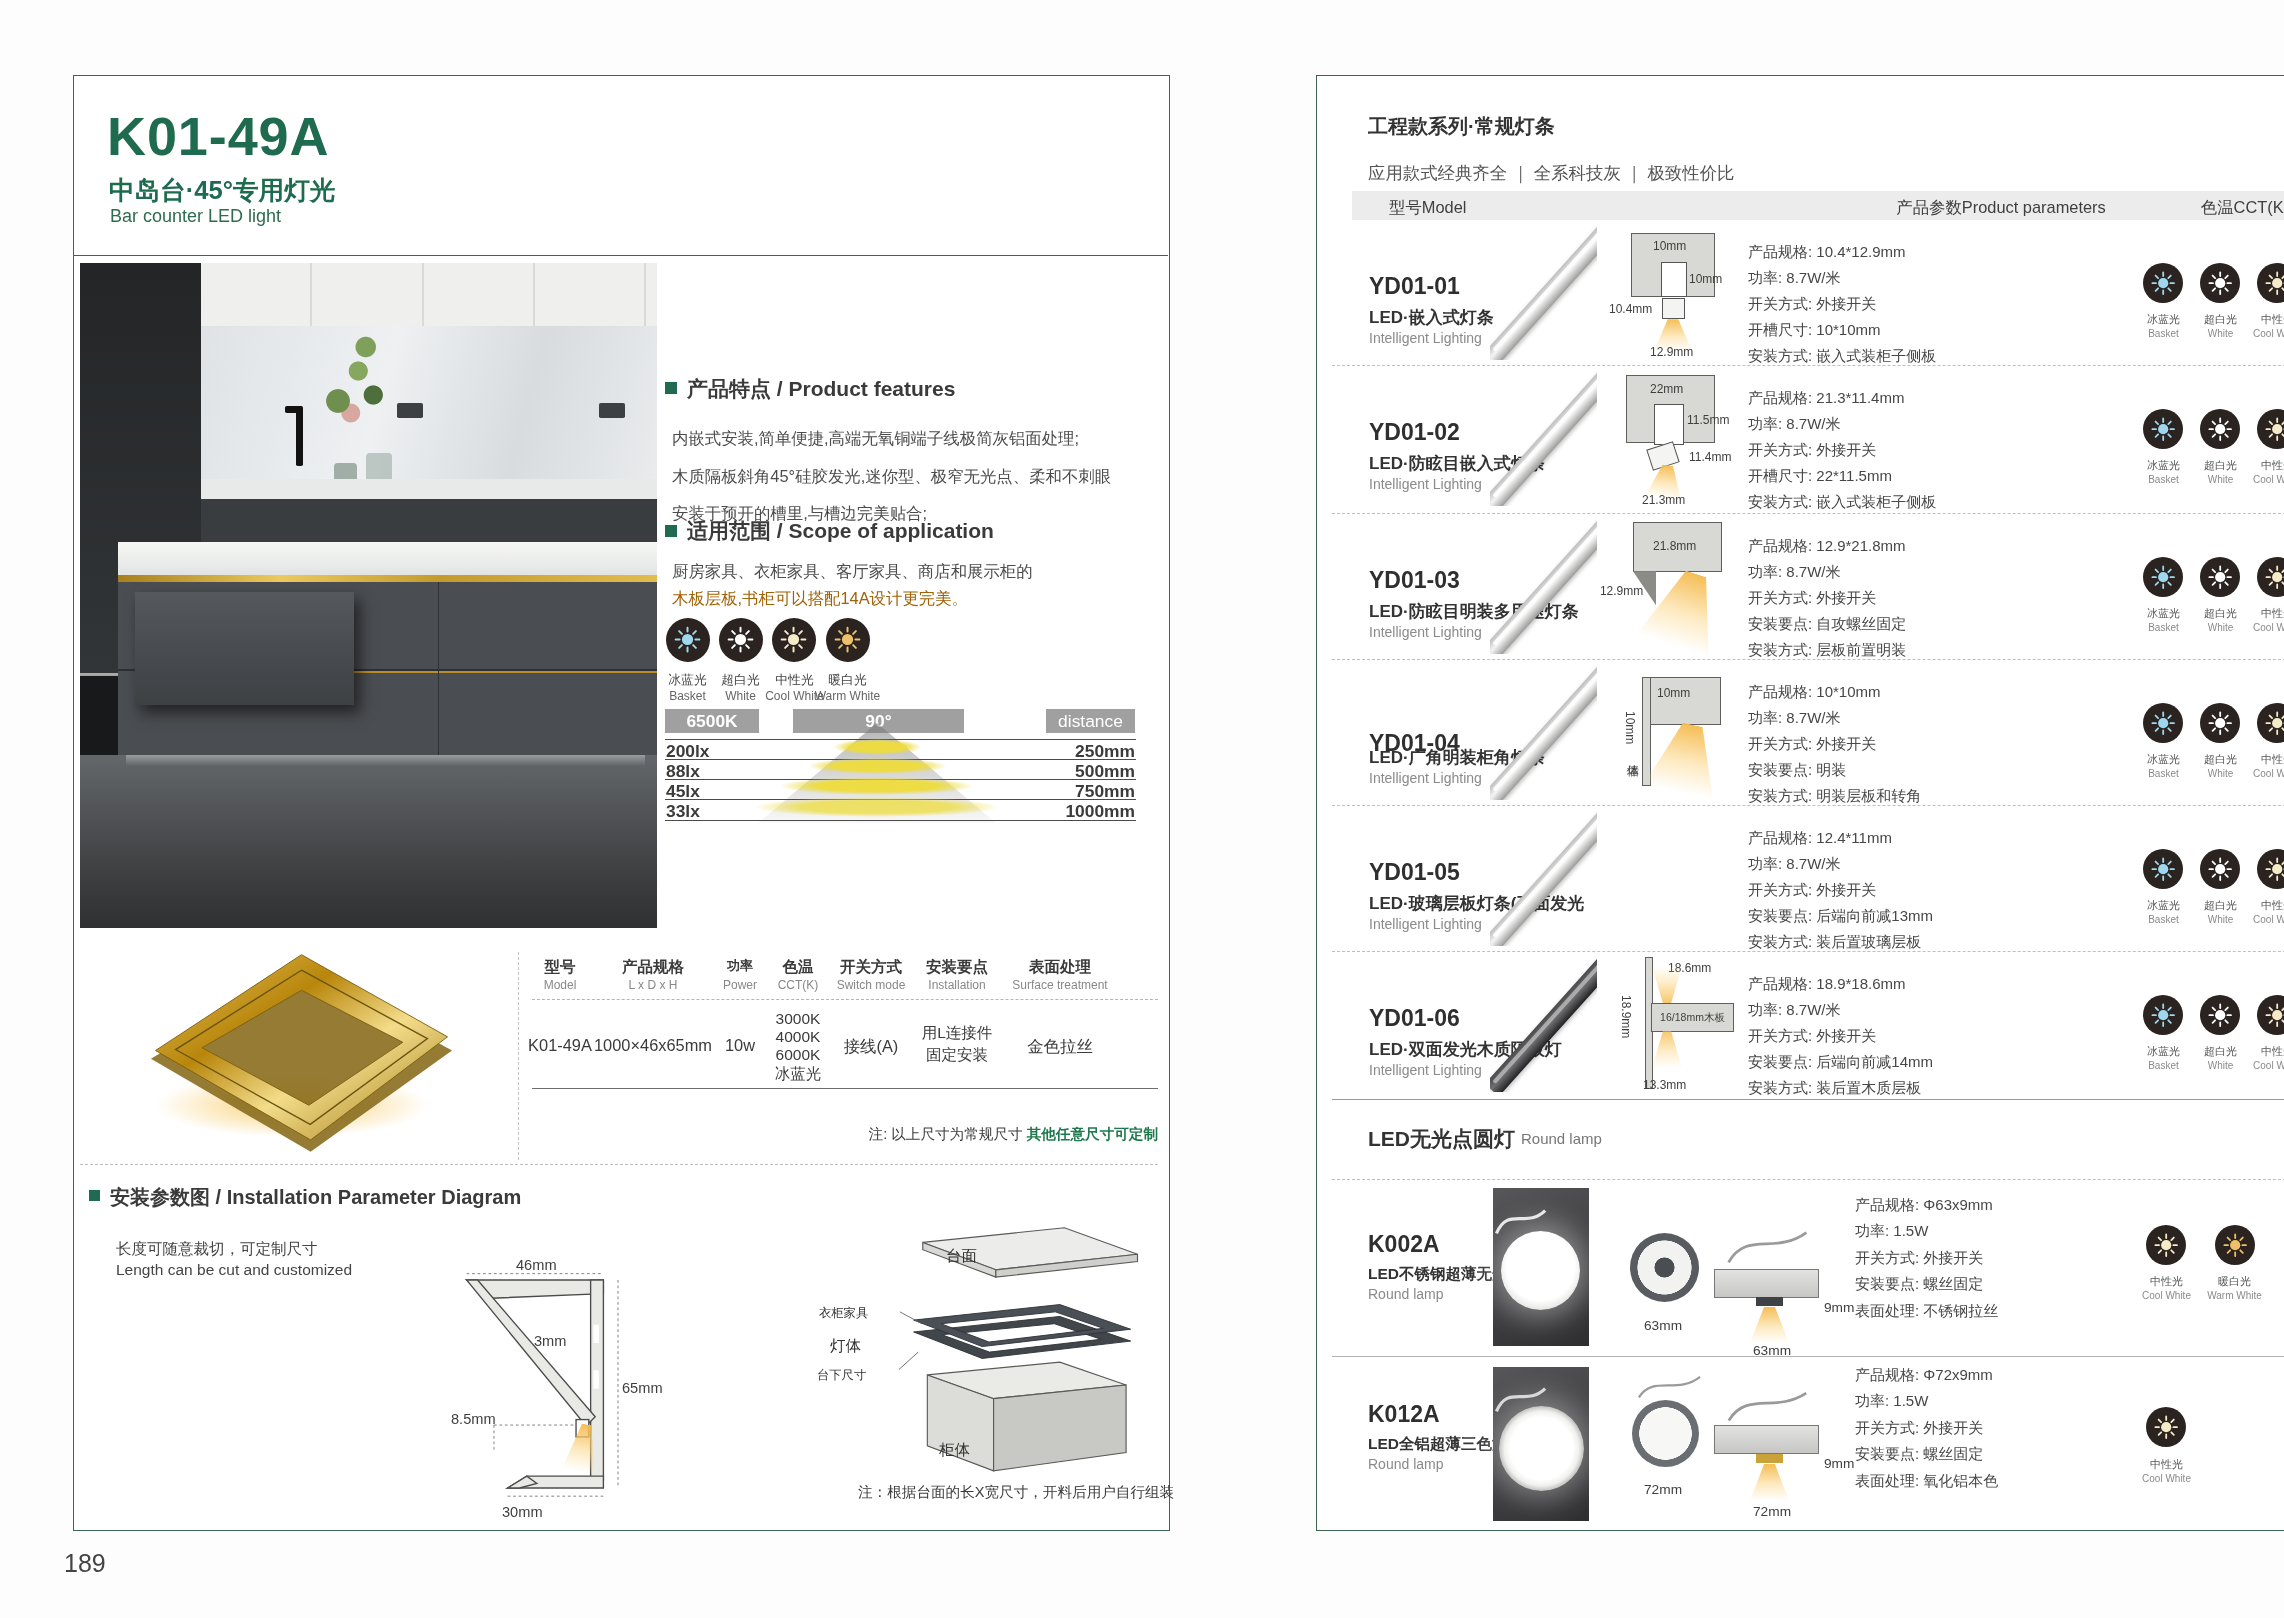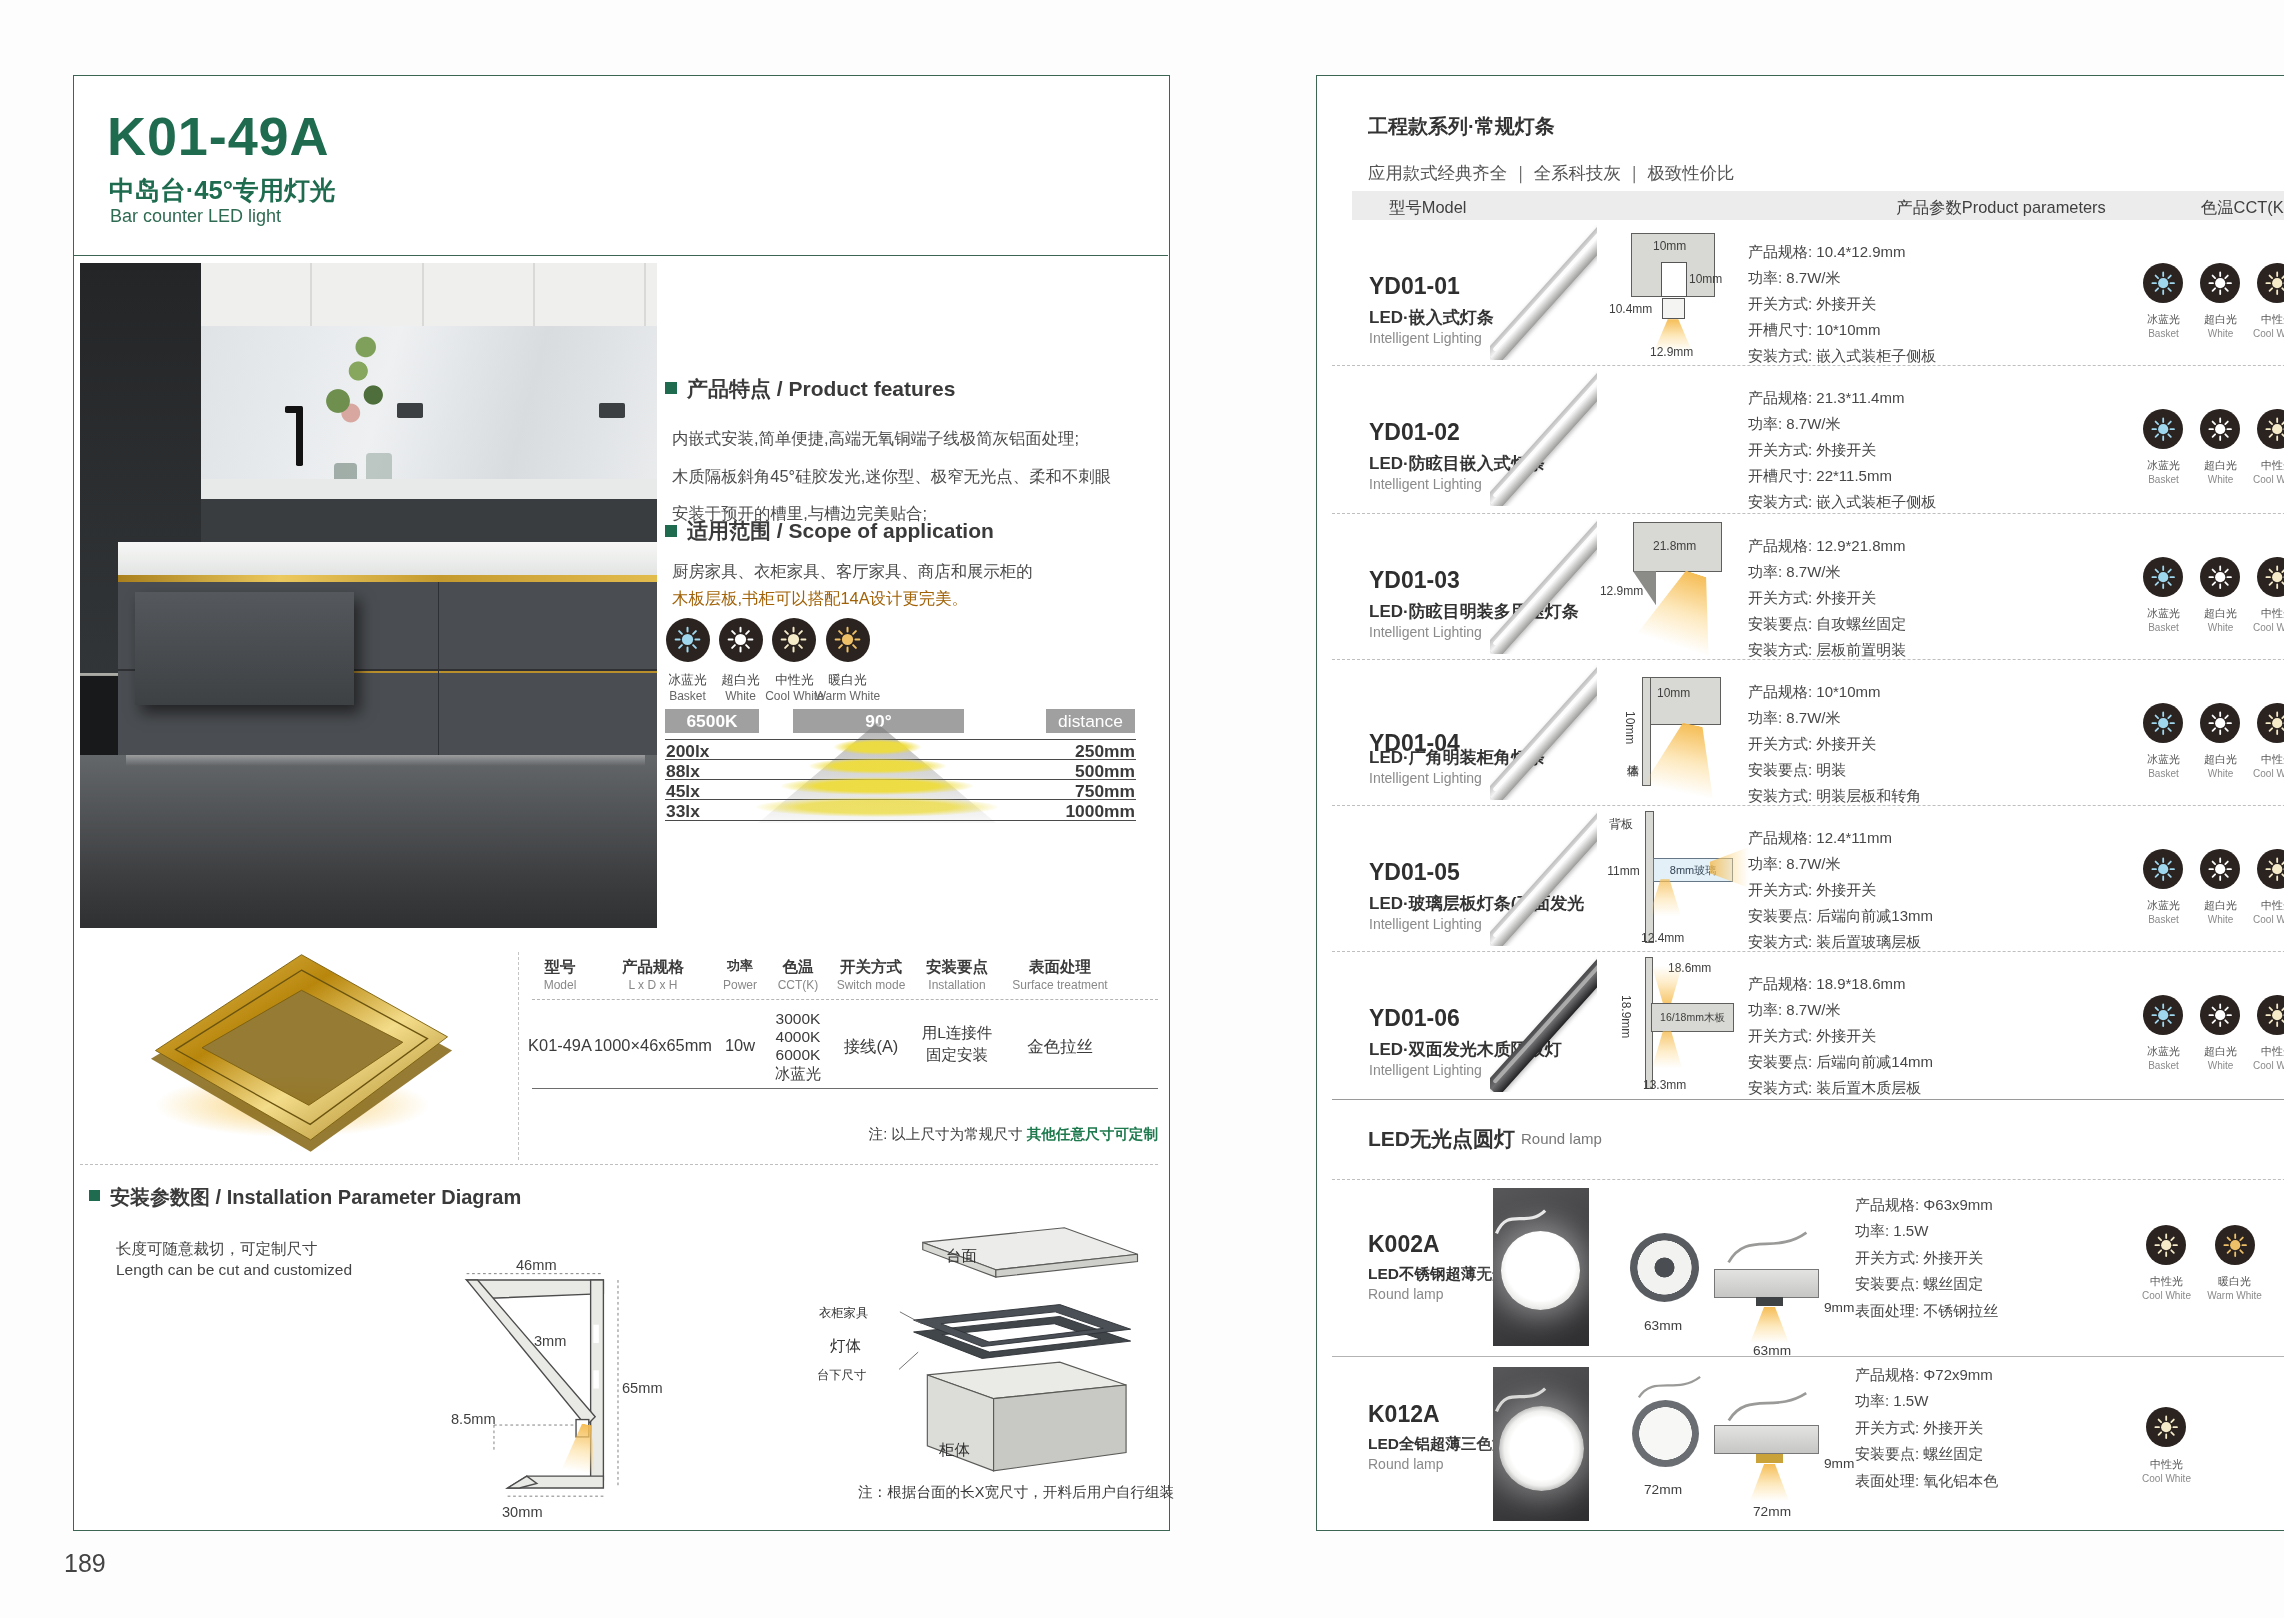--- a/index.html
+++ b/index.html
@@ -324,20 +324,30 @@
 
   <div class="abs" style="left:1316px;top:365px;width:1096px;height:147px;">
     <div class="t" style="left:53px;top:54px;font-size:23px;font-weight:bold;color:#2f2f2f;">YD01-02</div>
     <div class="t" style="left:53px;top:87px;font-size:17px;font-weight:600;color:#333;">LED·防眩目嵌入式灯条</div>
     <div class="t" style="left:53px;top:111px;font-size:14px;color:#8a8a8a;">Intelligent Lighting</div>
     <div class="abs" style="left:174px;top:5.5px;width:107px;height:135px;overflow:hidden;">
         <div class="mbar" style="left:-27px;top:59px;transform:rotate(-48deg);">
           <div class="diff"></div>
         </div>
       </div>
+    <div class="abs" style="left:283px;top:2.3px;width:155px;height:139px;">
+      <div class="panel" style="left:27px;top:8.2px;width:87px;height:66px;"></div>
+      <div class="abs" style="left:55px;top:37px;width:28px;height:39px;background:#fff;border:0.9px solid #555;"></div>
+      <div class="dim" style="left:51px;top:14.6px;">22mm</div>
+      <div class="dim" style="left:88px;top:46px;">11.5mm</div>
+      <div class="abs" style="left:50px;top:78px;width:25.6px;height:20px;background:#f4f4f2;border:0.9px solid #555;transform:rotate(-18deg);"></div>
+      <div class="dim" style="left:90px;top:83px;">11.4mm</div>
+      <div class="cone" style="left:48px;top:98px;width:37px;height:34px;transform:rotate(8deg);"></div>
+      <div class="dim" style="left:43px;top:126px;">21.3mm</div>
+    </div>
     <div class="param" style="left:432px;top:24px;">产品规格: 21.3*11.4mm</div>
     <div class="param" style="left:432px;top:50px;">功率: 8.7W/米</div>
     <div class="param" style="left:432px;top:76px;">开关方式: 外接开关</div>
     <div class="param" style="left:432px;top:102px;">开槽尺寸: 22*11.5mm</div>
     <div class="param" style="left:432px;top:128px;">安装方式: 嵌入式装柜子侧板</div>
     <div class="sun" style="left: 827px; top: 44px; width: 40px; height: 40px; color: rgb(159, 215, 238);">
         <svg viewBox="0 0 44 44">
           <circle cx="22" cy="22" r="8.5" fill="currentColor"></circle>
           <g stroke="currentColor" stroke-width="3" stroke-linecap="round">
             <path d="M22 4v6M22 34v6M4 22h6M34 22h6M9.3 9.3l4.2 4.2M30.5 30.5l4.2 4.2M34.7 9.3l-4.2 4.2M13.5 30.5l-4.2 4.2" fill="none"></path>
@@ -486,31 +496,20 @@
 
   <div class="abs" style="left:1316px;top:805px;width:1096px;height:146px;">
     <div class="t" style="left:53px;top:54px;font-size:23px;font-weight:bold;color:#2f2f2f;">YD01-05</div>
     <div class="t" style="left:53px;top:87px;font-size:17px;font-weight:600;color:#333;">LED·玻璃层板灯条(三面发光</div>
     <div class="t" style="left:53px;top:111px;font-size:14px;color:#8a8a8a;">Intelligent Lighting</div>
     <div class="abs" style="left:174px;top:5.5px;width:107px;height:135px;overflow:hidden;">
         <div class="mbar" style="left:-27px;top:59px;transform:rotate(-48deg);">
           <div class="diff"></div>
         </div>
       </div>
-    <div class="abs" style="left:283px;top:2.3px;width:155px;height:139px;">
-      <div class="panel" style="left:46px;top:3.7px;width:7.3px;height:130px;"></div>
-      <div class="dim" style="left:10px;top:9px;">背板</div>
-      <div class="abs" style="left:54px;top:51px;width:78px;height:22px;background:#e3f0f7;border:0.9px solid #667788;display:flex;align-items:center;justify-content:center;">
-          <span class="dim" style="position:static;font-size:11px;color:#334455;">8mm玻璃</span>
-        </div>
-      <div class="dim" style="left:8.2px;top:57px;">11mm</div>
-      <div class="cone" style="left:110px;top:41px;width:41px;height:39px;transform:rotate(-90deg);opacity:.85;"></div>
-      <div class="cone" style="left:50px;top:72px;width:32px;height:37px;opacity:.8;"></div>
-      <div class="dim" style="left:42px;top:124px;">12.4mm</div>
-    </div>
     <div class="param" style="left:432px;top:24px;">产品规格: 12.4*11mm</div>
     <div class="param" style="left:432px;top:50px;">功率: 8.7W/米</div>
     <div class="param" style="left:432px;top:76px;">开关方式: 外接开关</div>
     <div class="param" style="left:432px;top:102px;">安装要点: 后端向前减13mm</div>
     <div class="param" style="left:432px;top:128px;">安装方式: 装后置玻璃层板</div>
     <div class="sun" style="left: 827px; top: 44px; width: 40px; height: 40px; color: rgb(159, 215, 238);">
         <svg viewBox="0 0 44 44">
           <circle cx="22" cy="22" r="8.5" fill="currentColor"></circle>
           <g stroke="currentColor" stroke-width="3" stroke-linecap="round">
             <path d="M22 4v6M22 34v6M4 22h6M34 22h6M9.3 9.3l4.2 4.2M30.5 30.5l4.2 4.2M34.7 9.3l-4.2 4.2M13.5 30.5l-4.2 4.2" fill="none"></path>

